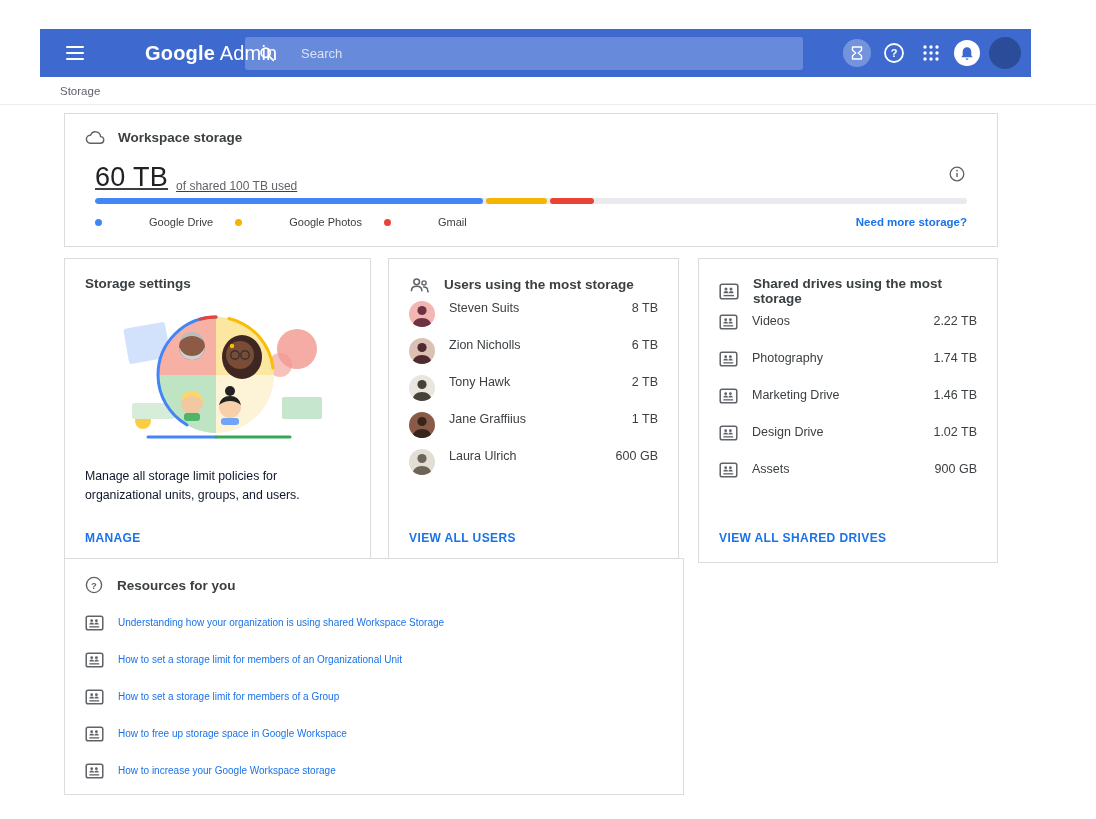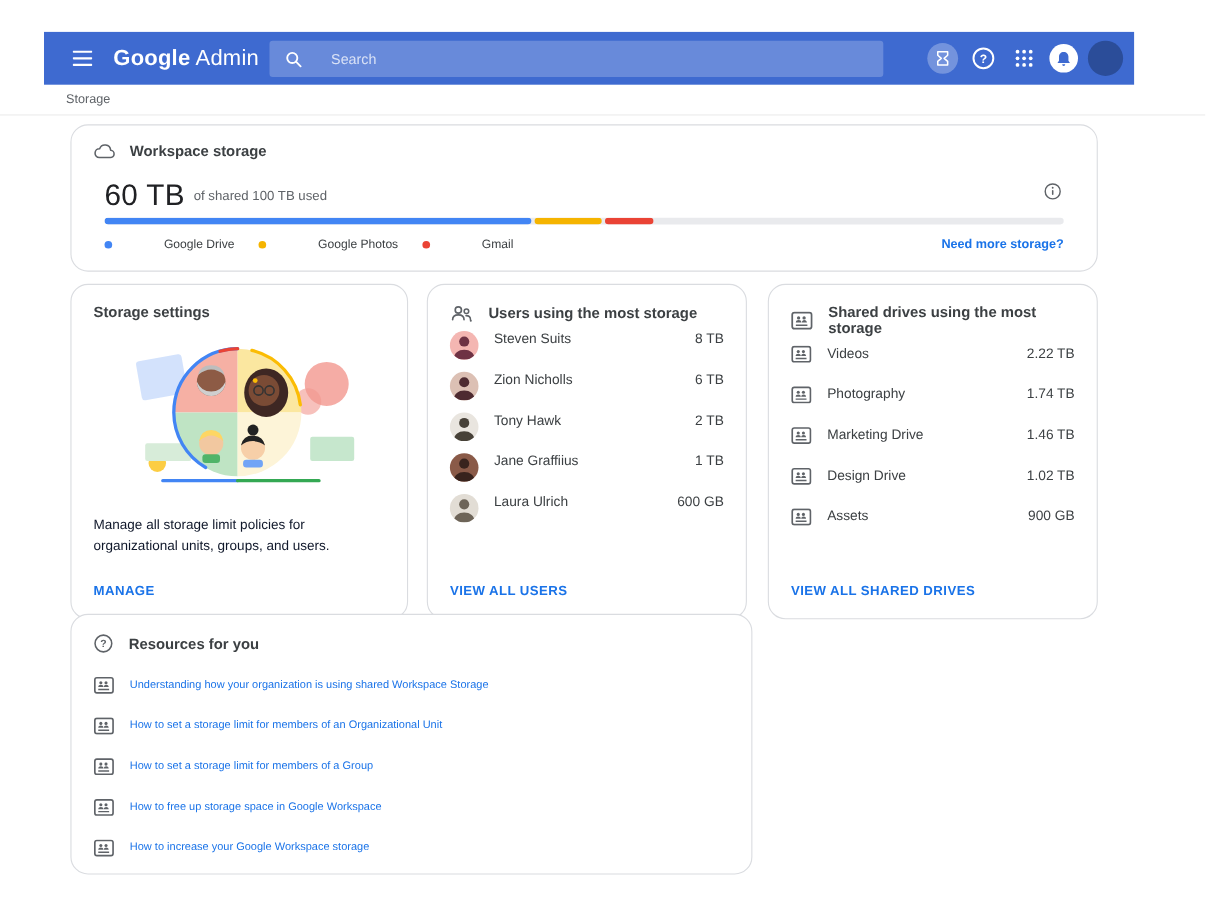--- a/index.html
+++ b/index.html
@@ -27,29 +27,29 @@
   .bar-icon-btn.halo { background:rgba(255,255,255,0.28); }
   .bell-circle { width:26px; height:26px; background:#fff; border-radius:50%;
                  display:flex; align-items:center; justify-content:center; cursor:pointer; }
   .account-avatar { width:32px; height:32px; border-radius:50%; background:#2b4d99; cursor:pointer; }
 
   
   .breadcrumb { position:absolute; left:60px; top:85px; font-size:11.5px; color:#5f6368; }
   .page-divider { position:absolute; left:0; top:104px; width:1096px; height:1px; background:#ececec; }
 
   
-  .card { background:#fff; border:1px solid #dadce0; border-radius:16px; }
+  .card { background:#fff; border:1px solid #dadce0; border-radius:0; }
   .card-title { font-size:13.5px; font-weight:700; color:#3c4043; }
   .link-blue { color:#1a73e8; text-decoration:none; cursor:pointer; }
   .action-link { font-size:12px; font-weight:700; letter-spacing:0.4px; }
 
   
   .ws-card { position:absolute; left:64px; top:113px; width:934px; height:134px; }
   .ws-title-row { position:absolute; left:20px; top:15px; display:flex; align-items:center; gap:13px; }
-  .ws-usage-row { position:absolute; left:30px; top:48px; display:flex; align-items:center; }
+  .ws-usage-row { position:absolute; left:30px; top:48px; display:flex; align-items:flex-end;text-decoration:underline; }
   .ws-used { font-size:27px; color:#202124; letter-spacing:0.3px; }
   .ws-caption { font-size:12px; color:#5f6368; margin-left:8px; }
   .info-btn { position:absolute; right:32px; top:52px; cursor:pointer; }
   .ws-bar { position:absolute; left:30px; right:30px; top:84px; height:6px; border-radius:3px;
             background:#e9eaed; display:flex; gap:3px; overflow:hidden; }
   .bar-seg { height:6px; border-radius:3px; }
   .ws-legend-row { position:absolute; left:30px; right:30px; top:102px; display:flex; align-items:center; }
   .legend-item { display:flex; align-items:center; margin-right:22px;gap:40px; }
   .legend-dot { width:7px; height:7px; border-radius:50%; margin-right:7px; }
   .legend-label { font-size:11px; color:#3c4043; }
@@ -82,21 +82,21 @@
   .res-row { display:flex; align-items:center; height:37px; cursor:pointer; }
   .res-link { font-size:10px; margin-left:14px; }
 
   .drive-glyph { color:#5f6368; flex:none; display:flex; }
 </style>
 </head>
 <body>
 
 <div class="page">
 
-  <header class="app-bar" style="background: rgb(62, 106, 208);">
+  <header class="app-bar" style="background: rgb(62, 106, 208); gap: 42px;">
     <div class="hamburger">
       <svg width="18" height="14" viewBox="0 0 18 14">
           <g fill="#fff">
             <rect y="0" width="18" height="2" rx="1"></rect>
             <rect y="6" width="18" height="2" rx="1"></rect>
             <rect y="12" width="18" height="2" rx="1"></rect>
           </g>
         </svg>
     </div>
     <div class="logo"><span class="g-bold">Google</span><span> Admin</span></div>

